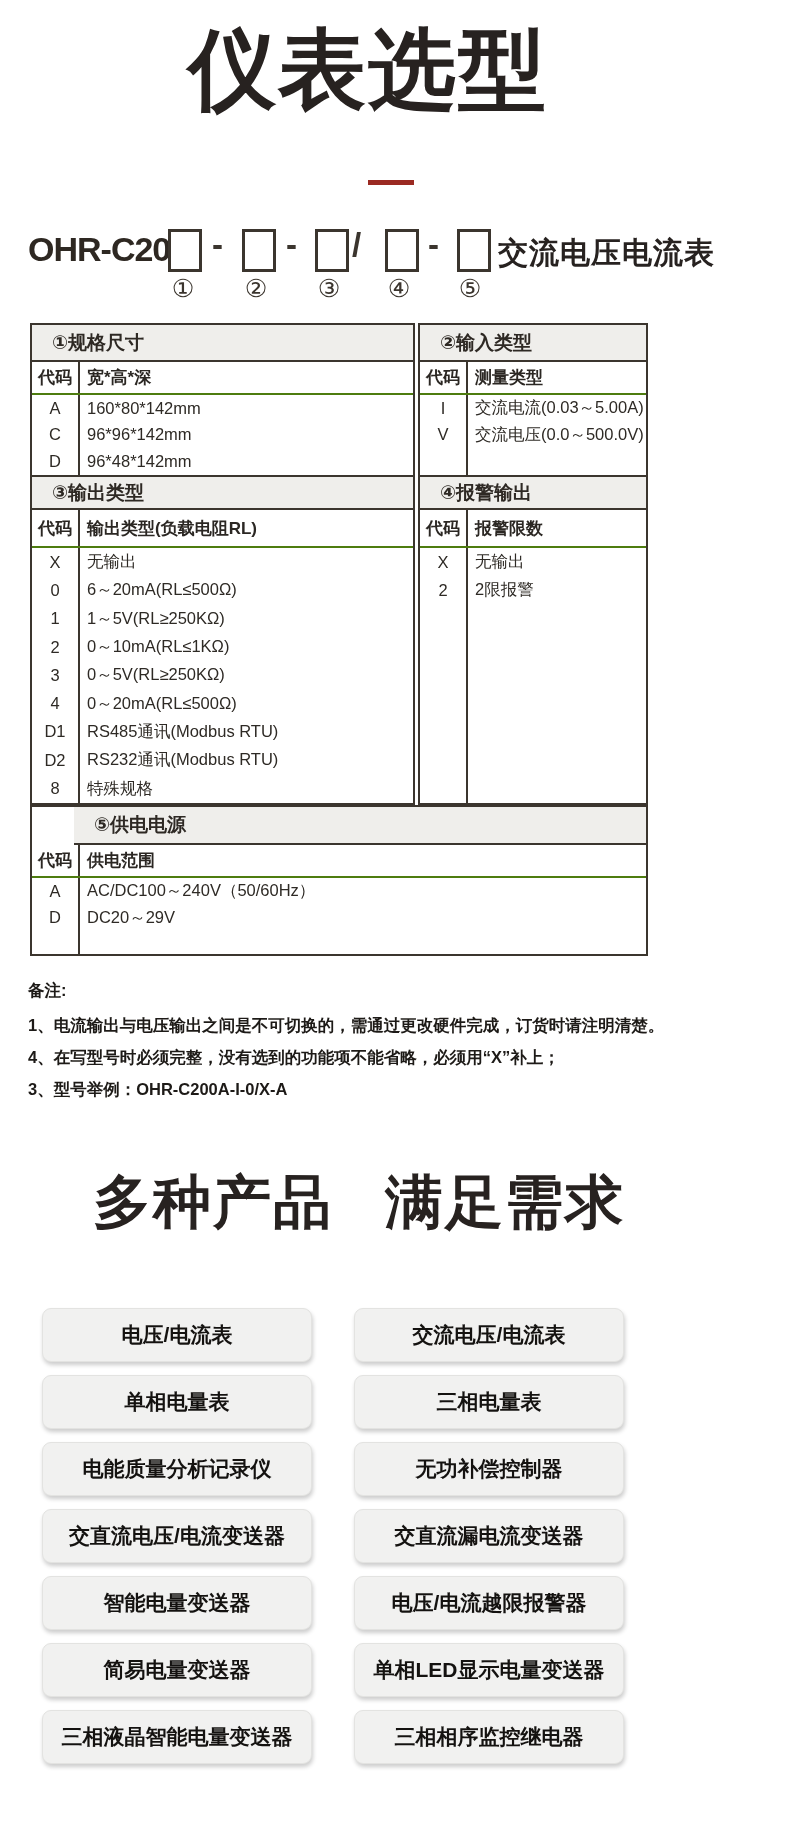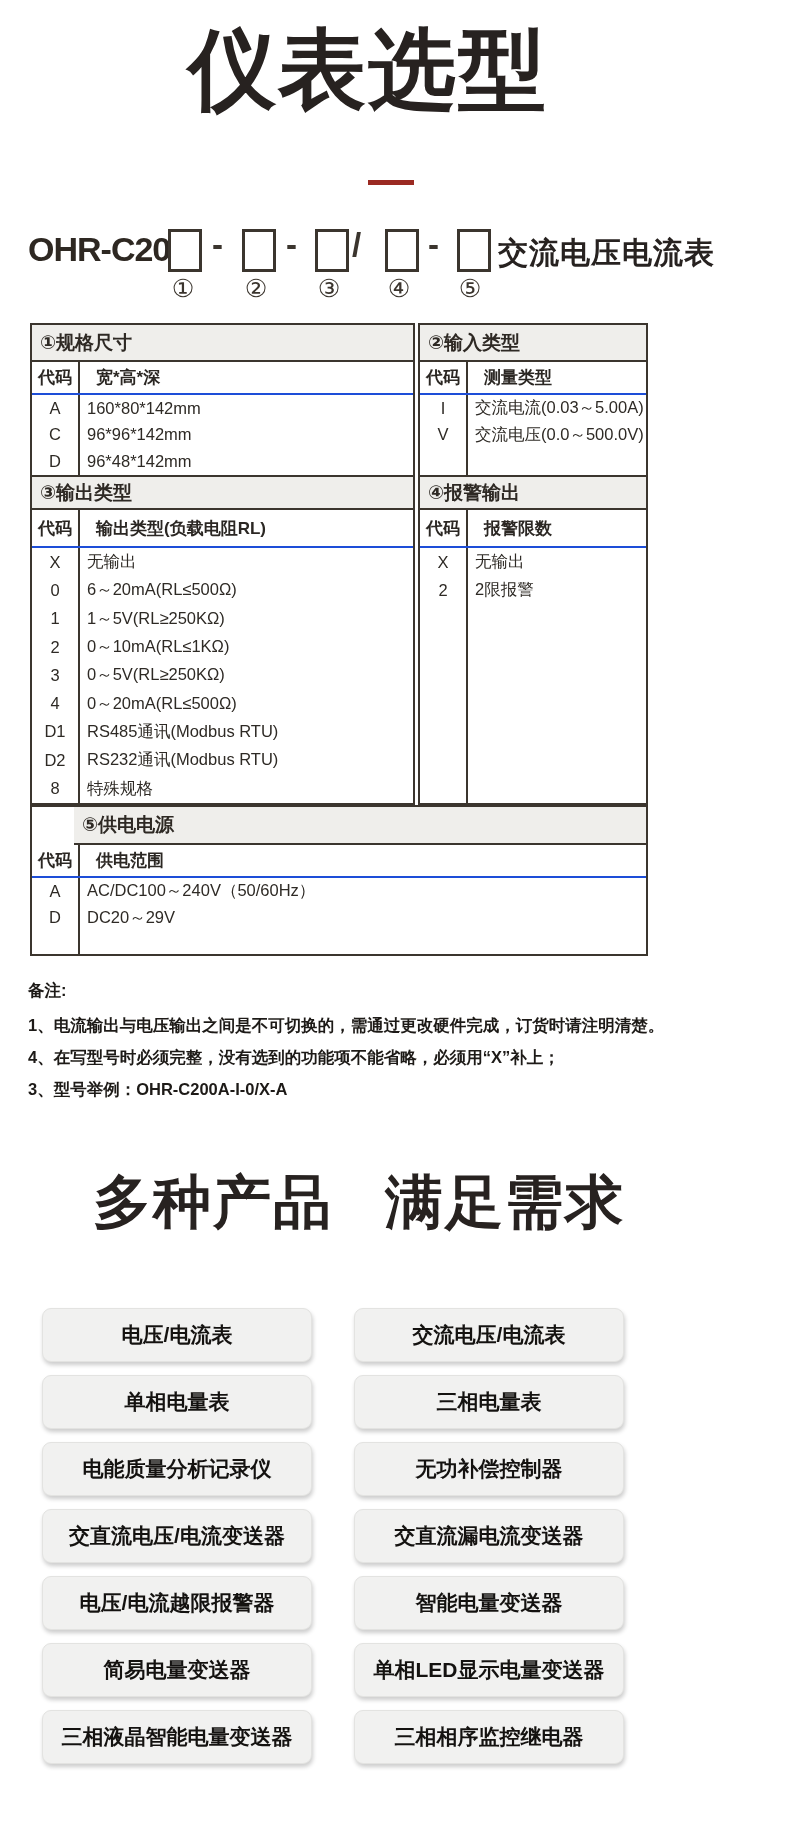--- a/index.html
+++ b/index.html
@@ -40,24 +40,24 @@
   }
   .m1{left:169px}.m2{left:242px}.m3{left:315px}.m4{left:385px}.m5{left:456px}
   
   .tbl-wrap{position:absolute;top:323px;left:30px;width:618px;}
   .tbl-main{display:flex;align-items:stretch;}
   .half{background:#fff;border:2px solid #3b352e;box-sizing:border-box;}
   .half-left{width:385px;}
   .half-right{width:230px;margin-left:3px;}
   .sec-title{
     background:#efeeeb;font-size:19px;font-weight:700;color:#2e2924;
-    height:35px;line-height:35px;padding-left:8px;border-bottom:2px solid #3b352e;
+    height:35px;line-height:35px;padding-left:20px;border-bottom:2px solid #3b352e;
   }
   .st2{border-top:2px solid #3b352e;height:31px;line-height:31px;}
-  .col-head{display:flex;border-bottom:2px solid #1d4ed8;height:31px;gap:9px;}
+  .col-head{display:flex;border-bottom:2px solid #4d7c0f;height:31px;}
   .ch2{height:36px;}
   .col-head .code-cell{
     width:48px;border-right:2px solid #3b352e;display:flex;align-items:center;
     justify-content:center;font-size:17px;font-weight:700;box-sizing:border-box;flex:none;
   }
   .col-head .desc-cell{
     flex:1;display:flex;align-items:center;padding-left:7px;font-size:17px;font-weight:700;
     white-space:nowrap;
   }
   .tbody{display:flex;align-items:stretch;}
@@ -242,19 +242,19 @@
 
 <div class="products">
   <div class="product-btn">电压/电流表</div>
   <div class="product-btn">交流电压/电流表</div>
   <div class="product-btn">单相电量表</div>
   <div class="product-btn">三相电量表</div>
   <div class="product-btn">电能质量分析记录仪</div>
   <div class="product-btn">无功补偿控制器</div>
   <div class="product-btn">交直流电压/电流变送器</div>
   <div class="product-btn">交直流漏电流变送器</div>
+  <div class="product-btn">智能电量变送器</div>
   <div class="product-btn">电压/电流越限报警器</div>
-  <div class="product-btn">智能电量变送器</div>
   <div class="product-btn">简易电量变送器</div>
   <div class="product-btn">单相LED显示电量变送器</div>
   <div class="product-btn">三相液晶智能电量变送器</div>
   <div class="product-btn">三相相序监控继电器</div>
 </div>
 
 </body></html>

